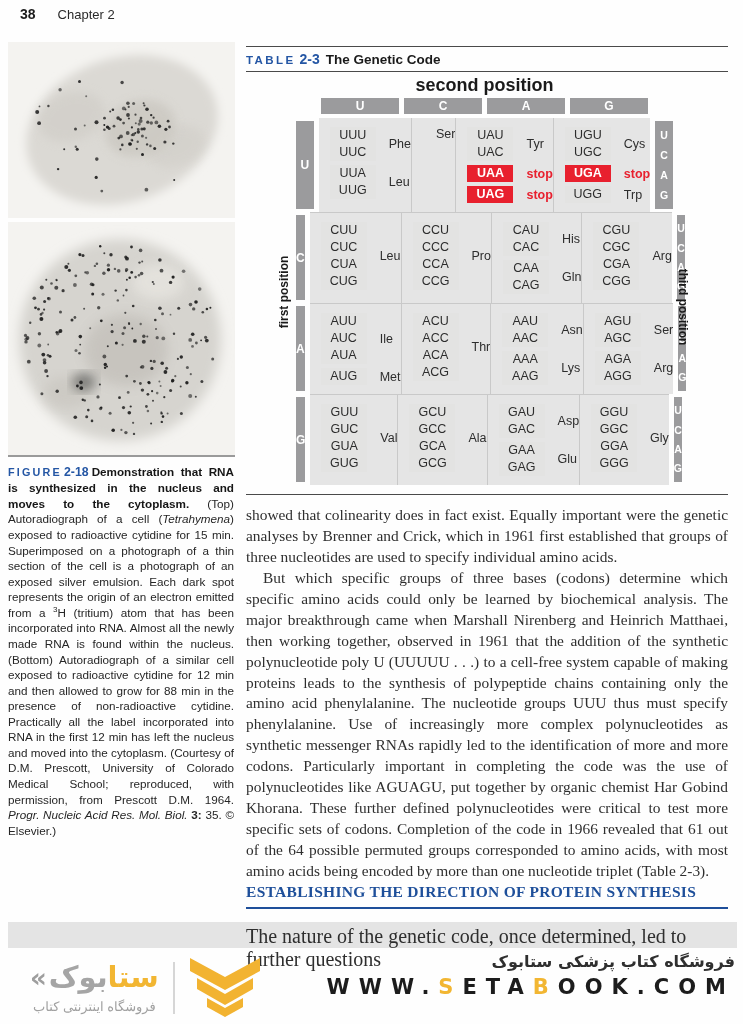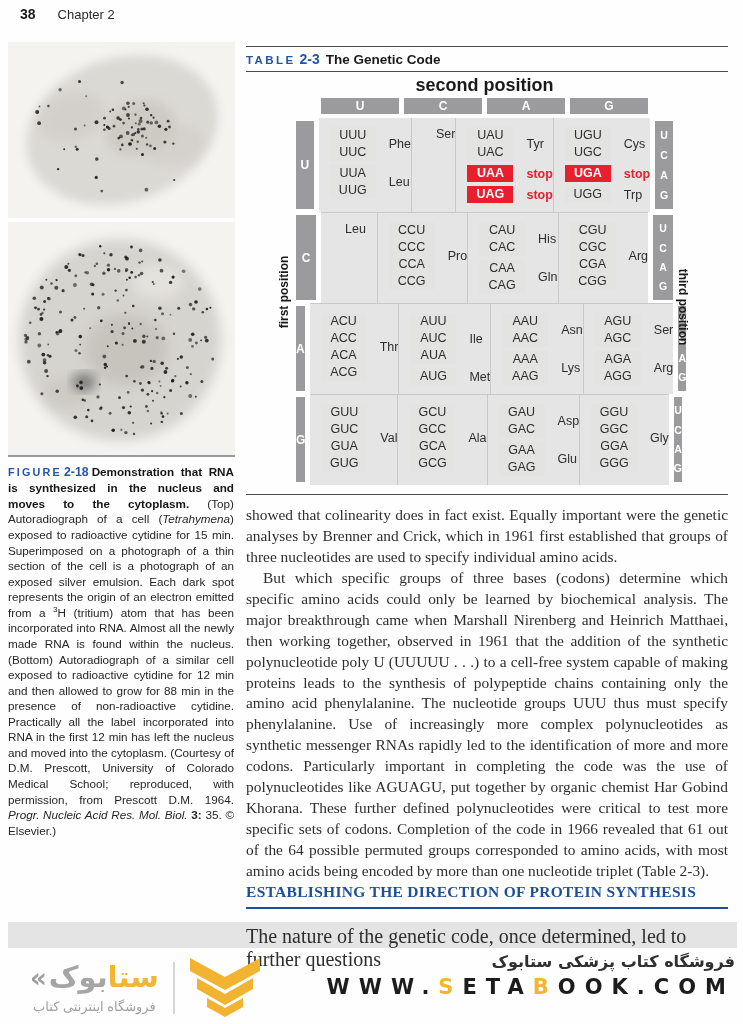--- a/index.html
+++ b/index.html
@@ -527,20 +527,26 @@
               <div class="gc-third-letter">C</div>
               <div class="gc-third-letter">A</div>
               <div class="gc-third-letter">G</div>
             </div>
           </div>
           <div class="gc-row">
             <div class="gc-rowbar">C</div>
             <div class="gc-cells">
               <div class="gc-cell">
                 <div class="gc-group">
+                  <div class="gc-box">
+                    <div class="gc-codon">CUU</div>
+                    <div class="gc-codon">CUC</div>
+                    <div class="gc-codon">CUA</div>
+                    <div class="gc-codon">CUG</div>
+                  </div>
                   <div class="gc-aa">Leu</div>
                 </div>
               </div>
               <div class="gc-cell">
                 <div class="gc-group">
                   <div class="gc-box">
                     <div class="gc-codon">CCU</div>
                     <div class="gc-codon">CCC</div>
                     <div class="gc-codon">CCA</div>
                     <div class="gc-codon">CCG</div>
@@ -582,42 +588,42 @@
               <div class="gc-third-letter">A</div>
               <div class="gc-third-letter">G</div>
             </div>
           </div>
           <div class="gc-row">
             <div class="gc-rowbar">A</div>
             <div class="gc-cells">
               <div class="gc-cell">
                 <div class="gc-group">
                   <div class="gc-box">
+                    <div class="gc-codon">AUU</div>
+                    <div class="gc-codon">AUC</div>
+                    <div class="gc-codon">AUA</div>
+                  </div>
+                  <div class="gc-aa">Ile</div>
+                </div>
+                <div class="gc-group">
+                  <div class="gc-box">
+                    <div class="gc-codon">AUG</div>
+                  </div>
+                  <div class="gc-aa">Met</div>
+                </div>
+              </div>
+              <div class="gc-cell">
+                <div class="gc-group">
+                  <div class="gc-box">
                     <div class="gc-codon">ACU</div>
                     <div class="gc-codon">ACC</div>
                     <div class="gc-codon">ACA</div>
                     <div class="gc-codon">ACG</div>
                   </div>
                   <div class="gc-aa">Thr</div>
-                </div>
-              </div>
-              <div class="gc-cell">
-                <div class="gc-group">
-                  <div class="gc-box">
-                    <div class="gc-codon">AUU</div>
-                    <div class="gc-codon">AUC</div>
-                    <div class="gc-codon">AUA</div>
-                  </div>
-                  <div class="gc-aa">Ile</div>
-                </div>
-                <div class="gc-group">
-                  <div class="gc-box">
-                    <div class="gc-codon">AUG</div>
-                  </div>
-                  <div class="gc-aa">Met</div>
                 </div>
               </div>
               <div class="gc-cell">
                 <div class="gc-group">
                   <div class="gc-box">
                     <div class="gc-codon">AAU</div>
                     <div class="gc-codon">AAC</div>
                   </div>
                   <div class="gc-aa">Asn</div>
                 </div>

